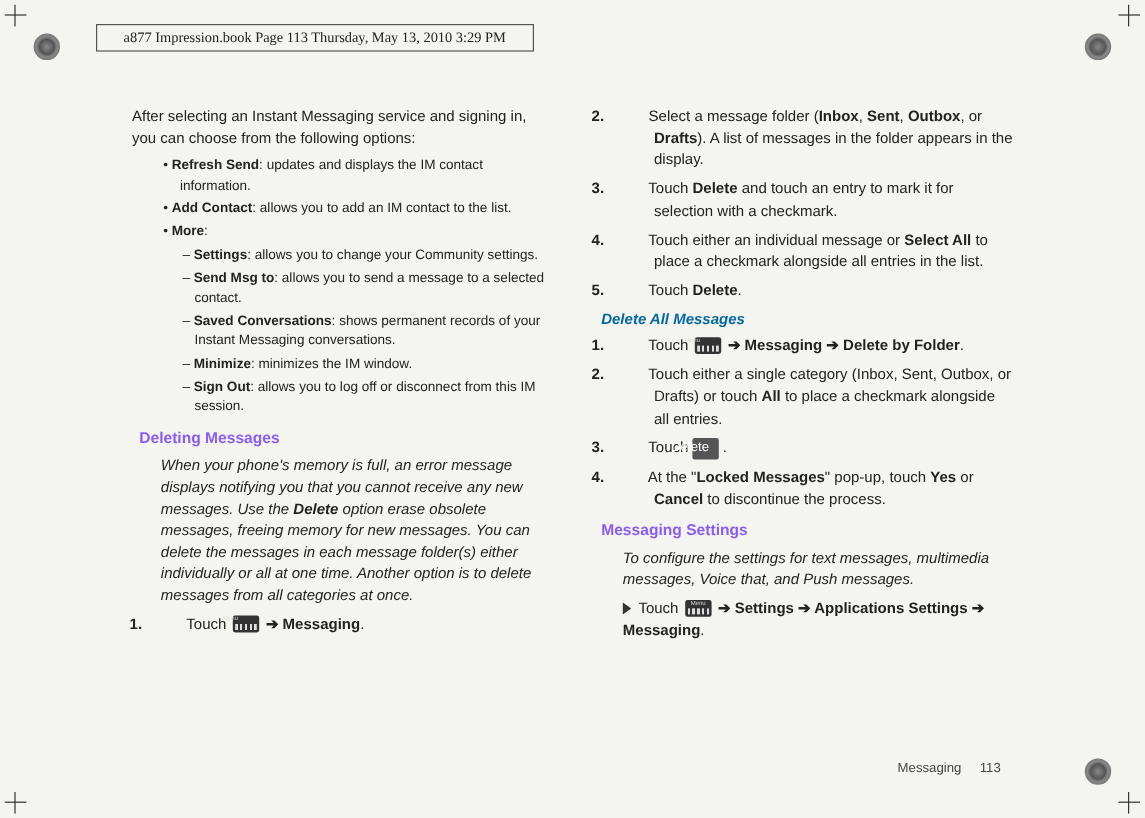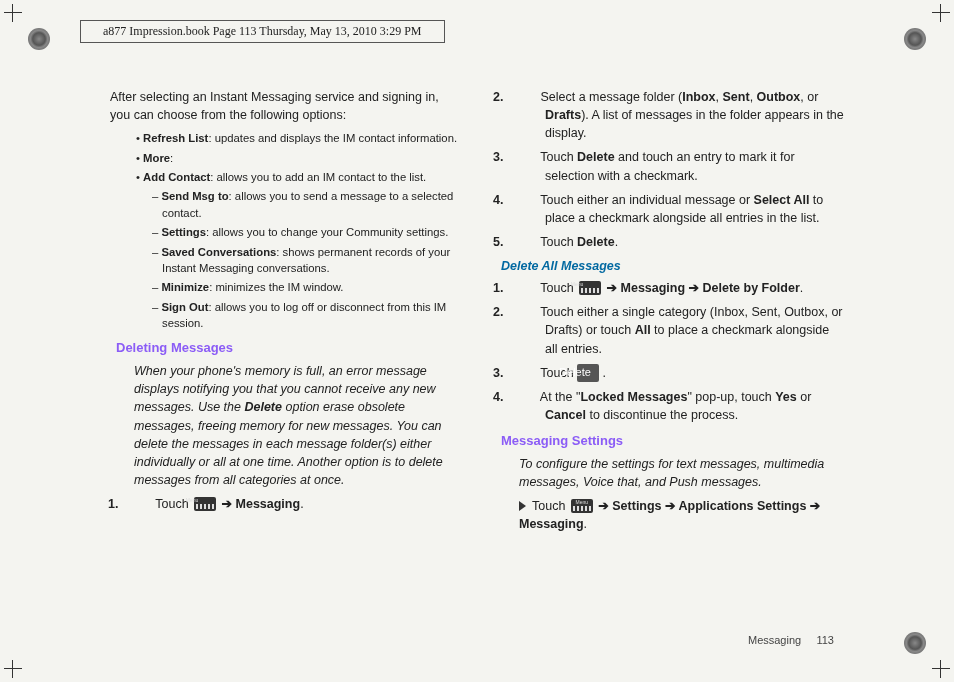--- a/index.html
+++ b/index.html
@@ -120,26 +120,26 @@
 <div class="corner-ornament co-tl"></div>
 <div class="corner-ornament co-tr"></div>
 <div class="corner-ornament co-br"></div>
 
 <div class="page-header-box">a877 Impression.book  Page 113  Thursday, May 13, 2010  3:29 PM</div>
 
 <div class="columns">
 
   <p>After selecting an Instant Messaging service and signing in, you can choose from the following options:</p>
 
-  <p class="bullet-line">• <b>Refresh List</b><span>: updates and displays the IM contact information.</span></p>
+  <p class="bullet-line">• <b>Refresh Send</b><span>: updates and displays the IM contact information.</span></p>
+  <p class="bullet-line">• <b>Add Contact</b><span>: allows you to add an IM contact to the list.</span></p>
   <p class="bullet-line">• <b>More</b><span>:</span></p>
-  <p class="bullet-line">• <b>Add Contact</b><span>: allows you to add an IM contact to the list.</span></p>
 
+  <p class="dash-line">– <b>Settings</b><span>: allows you to change your Community settings.</span></p>
   <p class="dash-line">– <b>Send Msg to</b><span>: allows you to send a message to a selected contact.</span></p>
-  <p class="dash-line">– <b>Settings</b><span>: allows you to change your Community settings.</span></p>
   <p class="dash-line">– <b>Saved Conversations</b><span>: shows permanent records of your Instant Messaging conversations.</span></p>
   <p class="dash-line">– <b>Minimize</b><span>: minimizes the IM window.</span></p>
   <p class="dash-line">– <b>Sign Out</b><span>: allows you to log off or disconnect from this IM session.</span></p>
 
   <div class="h-blue">Deleting Messages</div>
   <p class="indent-para">
     <span>When your phone's memory is full, an error message displays notifying you that you cannot receive any new messages. Use the </span><b>Delete</b><span> option erase obsolete messages, freeing memory for new messages. You can delete the messages in each message folder(s) either individually or all at one time. Another option is to delete messages from all categories at once.</span>
   </p>
 
 

